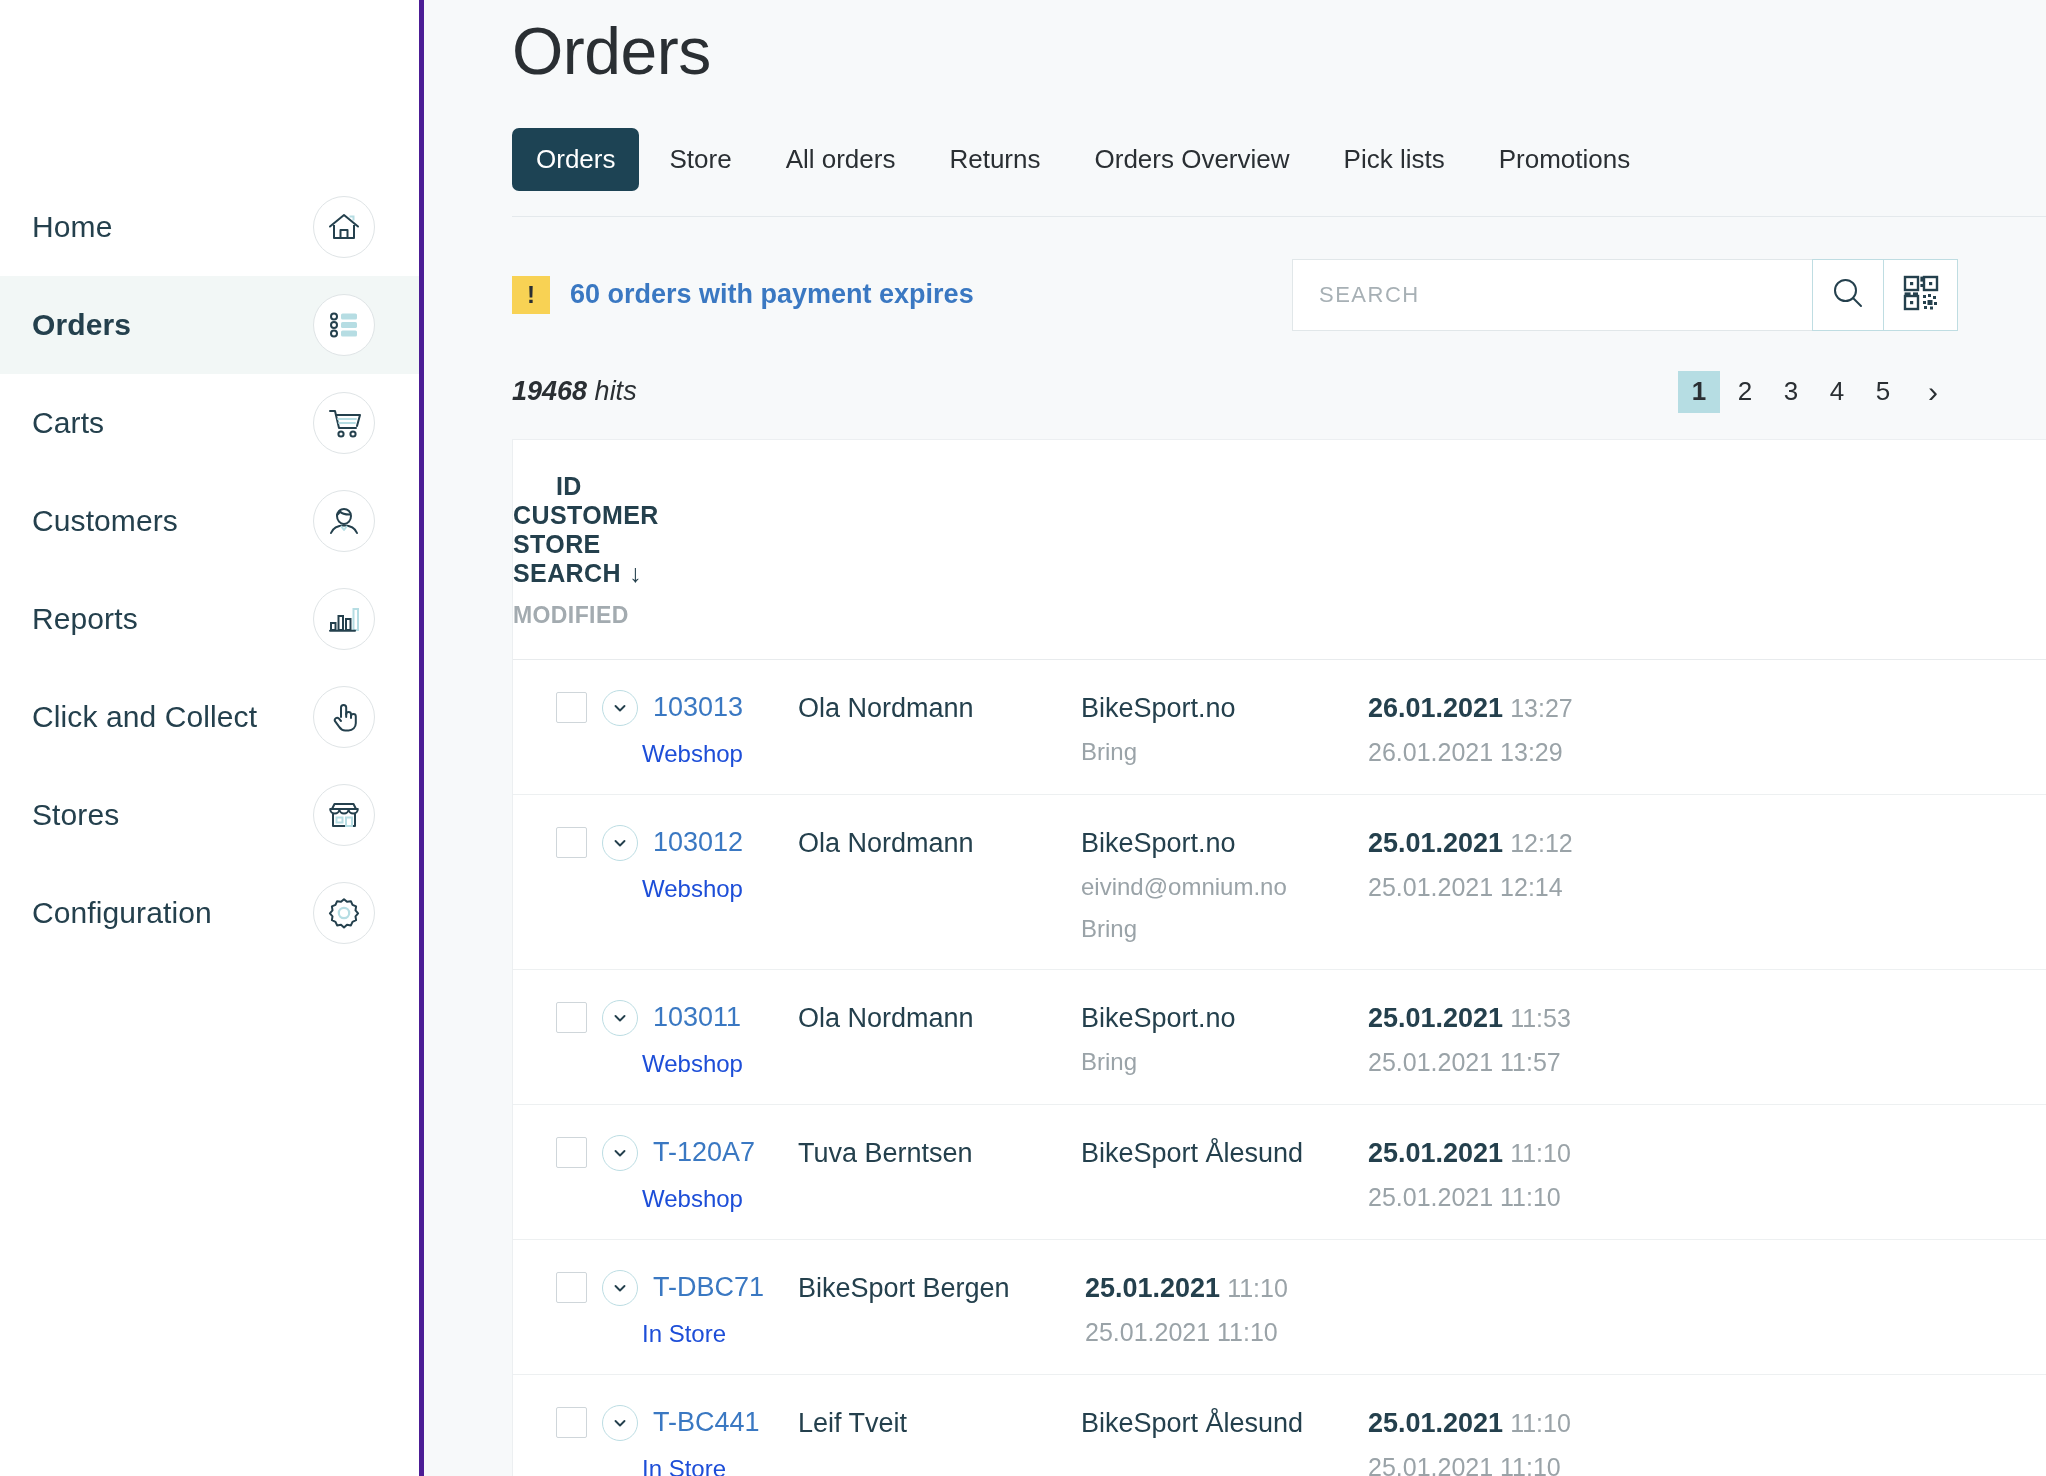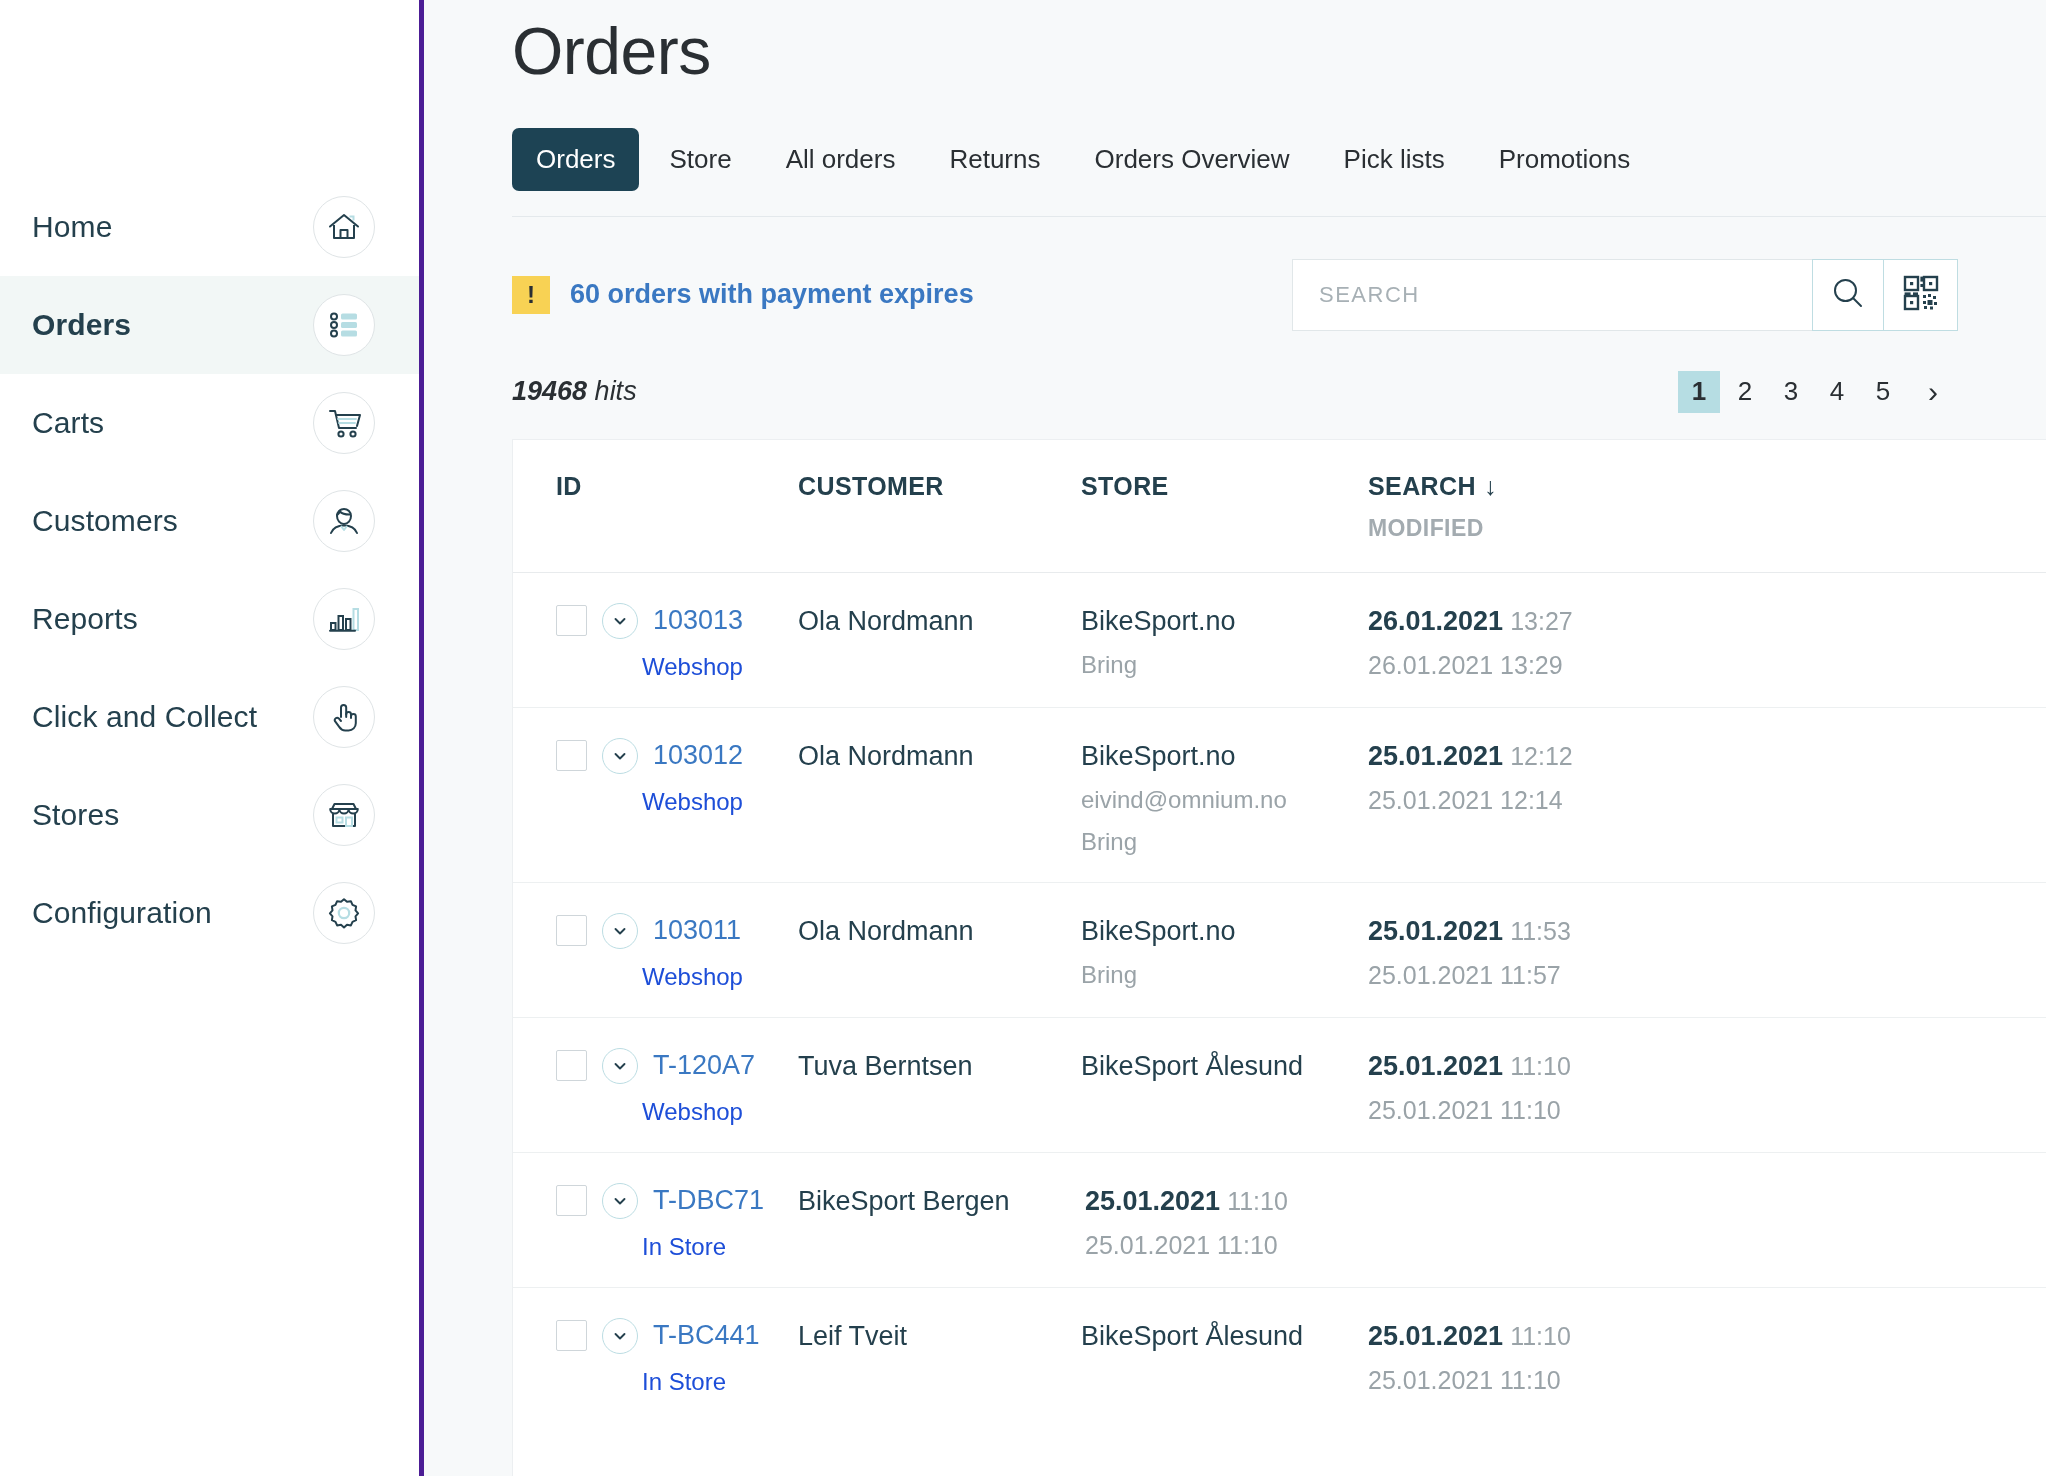--- a/index.html
+++ b/index.html
@@ -107,20 +107,21 @@
 
   
   .card {
     margin-top:26px; margin-right:0px;
     background:#ffffff; border:1px solid #eceff1; border-right:none;
     min-height:1060px;
   }
   .thead {
     display:flex; padding:32px 0 30px 0;
     border-bottom:1px solid #e8ebed;
+    flex-direction:column;
   }
   .th {
     font-size:25px; font-weight:700; color:#24404d;
     letter-spacing:.4px;
   }
   .th .sub {
     display:block; font-size:23px; font-weight:700;
     color:#a3abb0; margin-top:14px; letter-spacing:.4px;
   }
   .col-id    { width:285px; padding-left:43px; }

